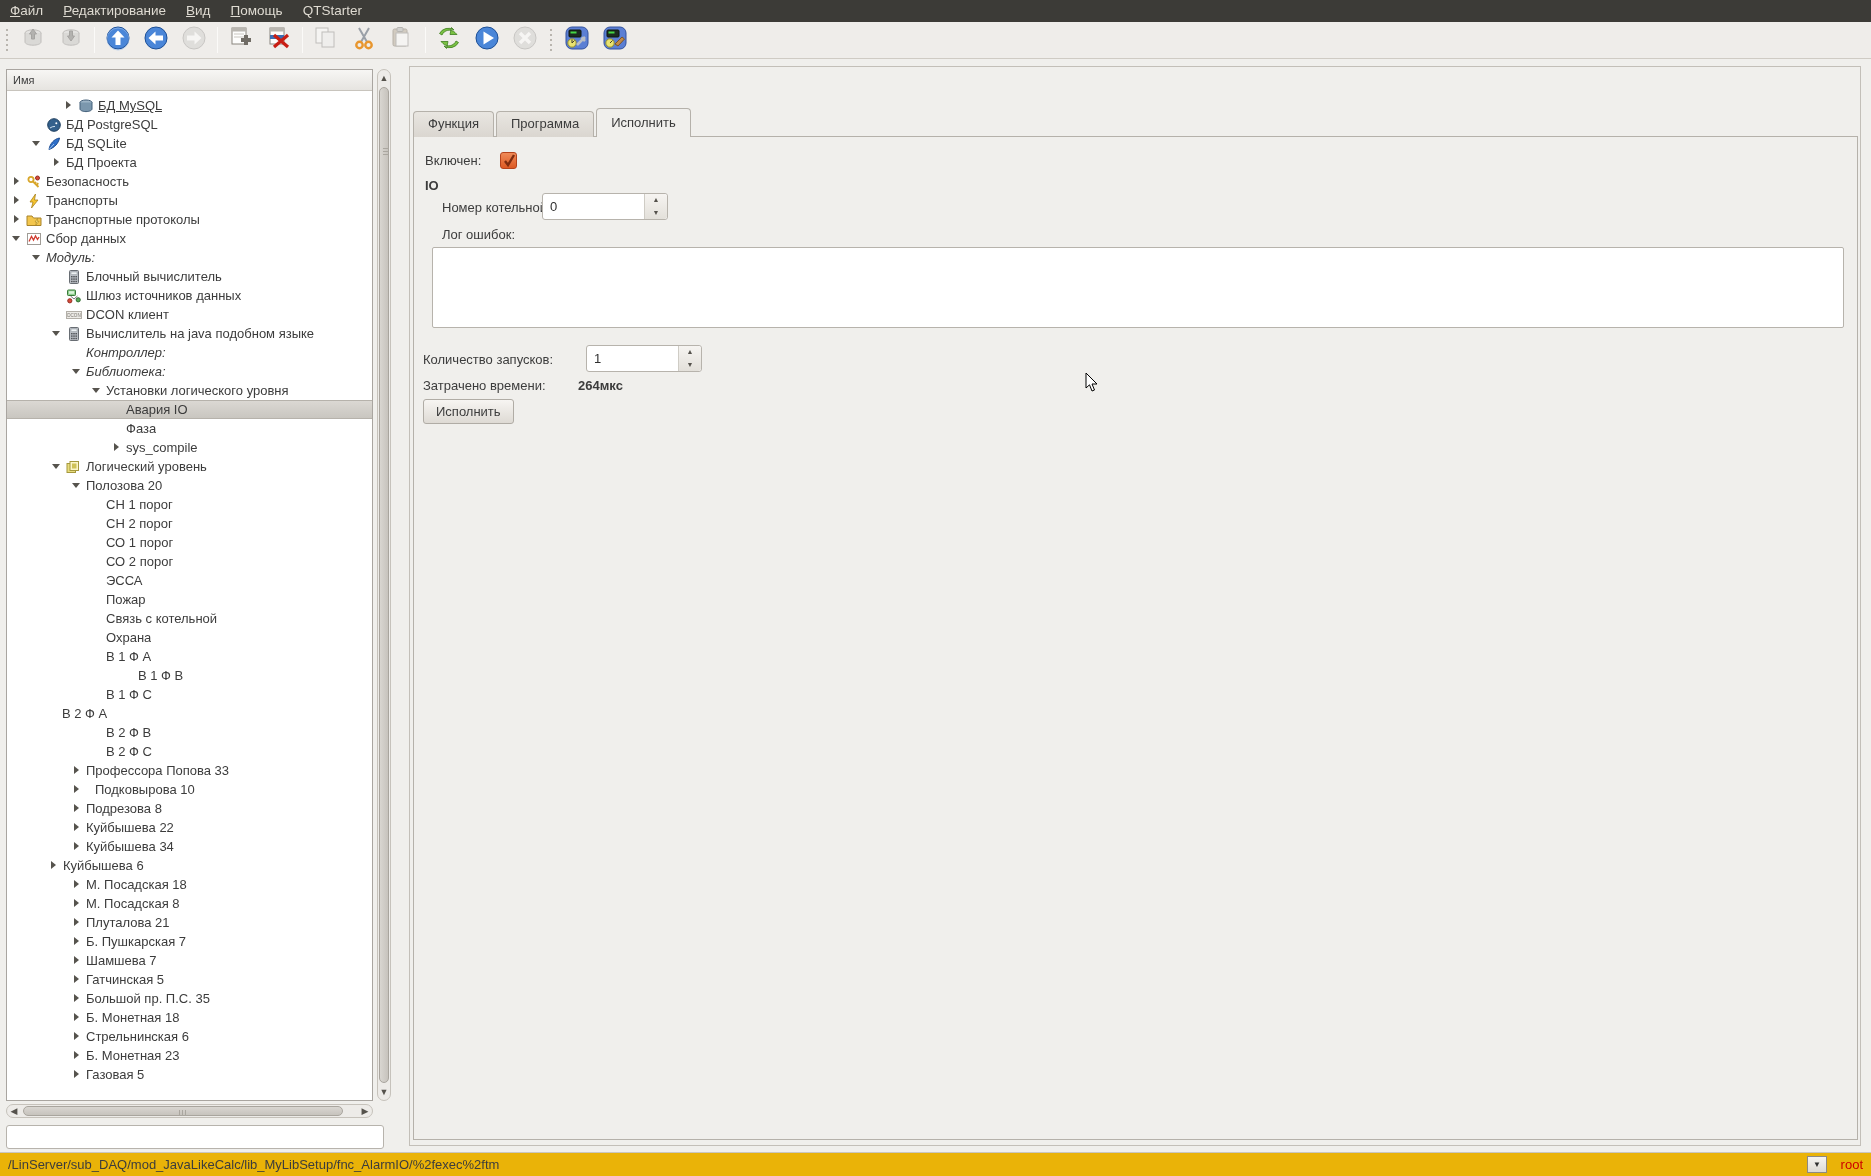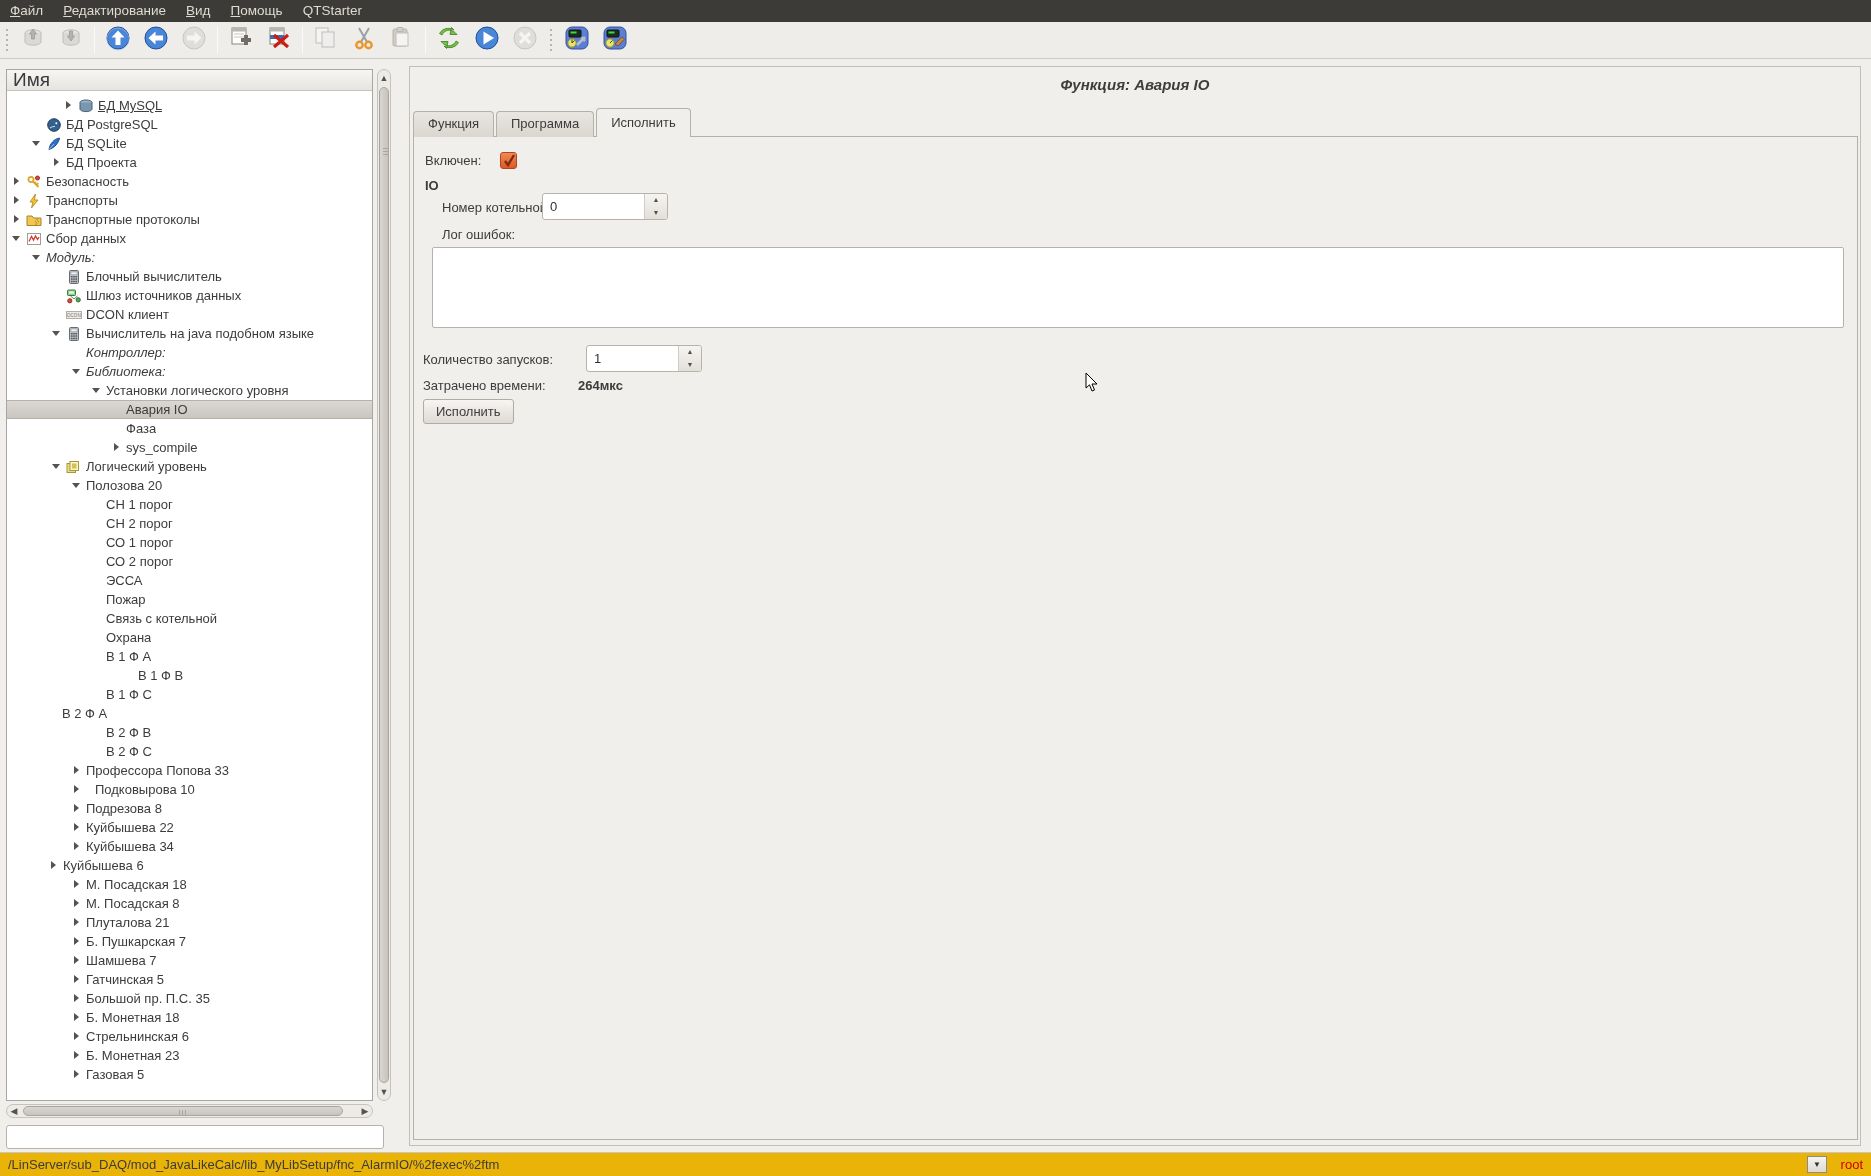--- a/index.html
+++ b/index.html
@@ -20,21 +20,21 @@
     background:repeating-linear-gradient(#b9b5ae 0 2px, transparent 2px 5px);
     background-size:2px 100%; background-position:3px 0; background-repeat:no-repeat; }
   .tb-btn { width:30px; height:30px; margin:0 4px; display:flex;
     align-items:center; justify-content:center; border-radius:3px; }
   .tb-btn.disabled { opacity:.45; filter:grayscale(70%); }
   .tb-sep { width:1px; height:26px; background:#cdc9c2; border-right:1px solid #fbfaf8; margin:0 4px; }
 
   
   .tree-panel { position:absolute; left:6px; top:69px; width:367px; height:1032px;
     background:#ffffff; border:1px solid #a9a5a0; }
-  .tree-header { height:21px; line-height:20px; padding-left:6px; font-size:19px; color:#3b3b3b;
+  .tree-header { height:21px; line-height:20px; padding-left:6px; font-size:11px; color:#3b3b3b;
     background:linear-gradient(#f7f6f4,#e6e4e0); border-bottom:1px solid #c8c4bd; }
   .tree-rows { position:absolute; left:0; top:22px; right:0; bottom:0; overflow:hidden; }
   .tree-row { position:relative; height:19px; line-height:19px; font-size:13px; color:#3c3c3c;
     white-space:nowrap; display:flex; align-items:center; }
   .tree-row.sel { background:linear-gradient(#dbd8d3,#c9c6c0);
     border-top:1px solid #b6b2ab; border-bottom:1px solid #b6b2ab; }
   .tw-arrow { display:inline-block; width:15px; flex:0 0 15px; position:relative; height:19px; }
   .tw-arrow.col::after { content:""; position:absolute; left:3px; top:5px;
     border-left:5px solid #56534d; border-top:4px solid transparent; border-bottom:4px solid transparent; }
   .tw-arrow.exp::after { content:""; position:absolute; left:1px; top:7px;
@@ -563,21 +563,20 @@
   <div class="hstep" style="left:0;">◀</div>
   <div class="slider">
       <div class="grip"></div>
     </div>
   <div class="hstep" style="right:0;">▶</div>
 </div>
 
 <input class="filter-input" value="" style="">
 
 <div class="main-panel">
-  <div class="panel-title">Функция: Авария IO</div>
   <div class="tabbar" id="tabbar">
       <div class="tab">Функция</div>
       <div class="tab">Программа</div>
       <div class="tab active">Исполнить</div>
     </div>
   <div class="pane">
     <span class="lbl" style="left:11px; top:16px;">Включен:</span>
     <span class="checkbox" style="left:86px; top:15px;">
       <svg width="15" height="16">
           <path d="M3 8 L6 12 L12 2" stroke="#7e2c10" stroke-width="2.4" fill="none"></path>

